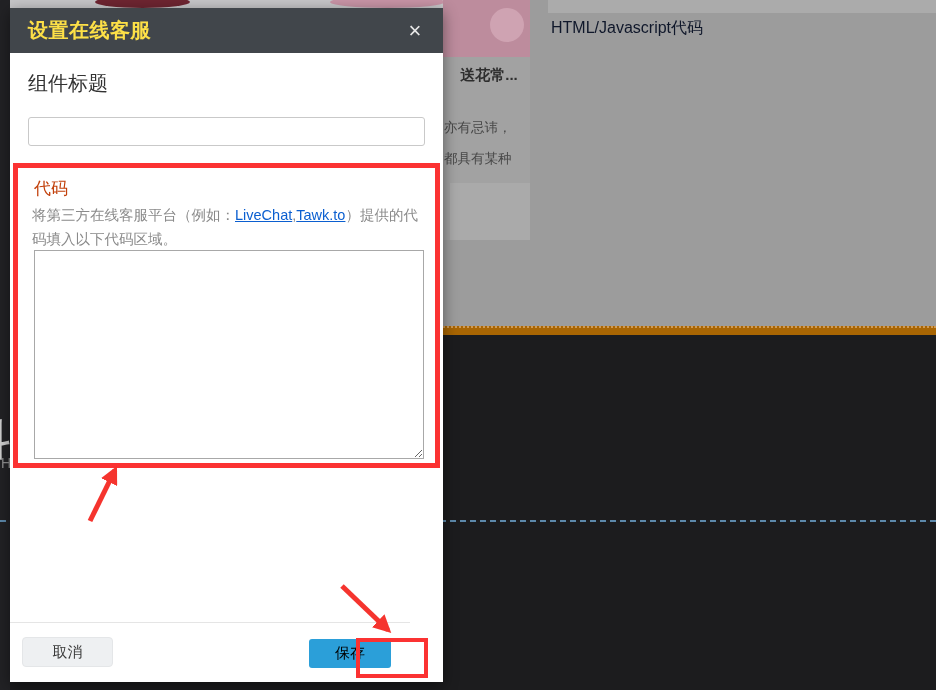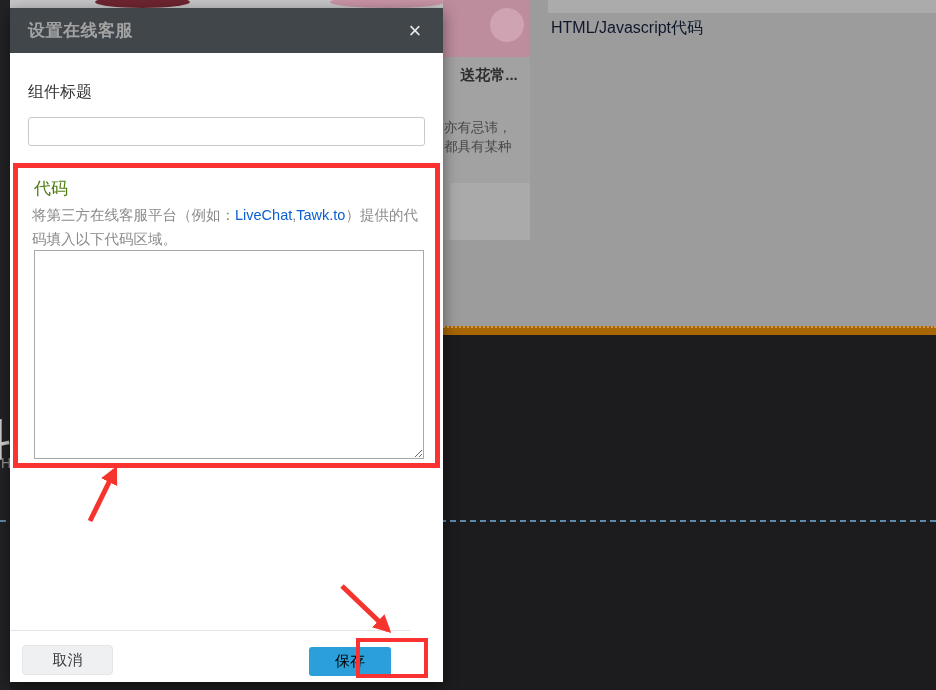--- a/index.html
+++ b/index.html
@@ -10,55 +10,55 @@
   
   .top-sliver { position:absolute; left:10px; top:0; width:433px; height:8px; background:#c6c6c8; overflow:hidden; }
   .blob-red   { position:absolute; left:85px; top:-4px; width:95px; height:12px; border-radius:50%; background:#6e2531; }
   .blob-pink  { position:absolute; left:320px; top:-4px; width:115px; height:12px; border-radius:50%; background:#c894a6; }
 
   .bg-card { position:absolute; left:443px; top:0; width:87px; height:240px; background:#a2a2a2; overflow:hidden; }
   .card-img { position:absolute; left:0; top:0; width:87px; height:57px; background:#bd8c9d; }
   .card-img::after { content:""; position:absolute; right:6px; top:8px; width:34px; height:34px; border-radius:50%; background:#cfa3b2; }
   .card-title { position:absolute; left:1px; top:66px; width:90px; font-size:15px; font-weight:bold; color:#2e2e2e; white-space:nowrap;text-align:center; }
   .card-line1 { position:absolute; left:1px; top:119px; font-size:13.5px; color:#484848; white-space:nowrap; }
-  .card-line2 { position:absolute; left:1px; top:138px; font-size:13.5px; color:#484848; white-space:nowrap; }
+  .card-line2 { position:absolute; left:1px; top:150px; font-size:13.5px; color:#484848; white-space:nowrap; }
   .card-block { position:absolute; left:7px; top:183px; width:80px; height:57px; background:#aaaaaa; }
 
   .bg-strip-light { position:absolute; left:548px; top:0; width:388px; height:13px; background:#ababab; }
   .bg-widget-label { position:absolute; left:551px; top:18px; font-size:16px; color:#0f172a; }
 
   .orange-stripe { position:absolute; left:0; top:326px; width:936px; height:9px; background:#a86503; border-top:2px dotted #cf9a55; }
 
   .footer-dark { position:absolute; left:0; top:335px; width:936px; height:355px; background:#1c1c1e; }
 
   .dashed-blue { position:absolute; left:0; top:520px; width:936px; height:0; border-top:2px dashed #5d89ab; z-index:3; }
 
   .left-strip { position:absolute; left:0; top:0; width:10px; height:690px; background:#222225; overflow:hidden; z-index:2; }
   .logo-frag { position:absolute; left:-32px; top:412px; font-size:42px; font-weight:bold; color:#cfcfcf; }
   .tagline-frag { position:absolute; left:1px; top:455px; font-size:14px; color:#909090; }
 
   
   .modal { position:absolute; left:10px; top:8px; width:433px; height:674px; background:#ffffff; z-index:10; box-shadow:0 4px 14px rgba(0,0,0,.45); }
   .modal-header { position:absolute; left:0; top:0; width:433px; height:45px; background:#41464b; display:flex; align-items:center; }
-  .modal-title { margin-left:18px; font-size:17px; font-weight:bold; color:#a3a3a3; letter-spacing:.5px; }
+  .modal-title { margin-left:18px; font-size:20px; font-weight:bold; color:#fde047; letter-spacing:.5px; }
   .modal-close { position:absolute; right:14px; top:9px; width:28px; height:28px; background:none; border:none; color:#e9e9e9; font-size:22px; line-height:26px; cursor:pointer; }
 
-  .field-label { position:absolute; left:18px; top:74px; font-size:16px; color:#333333; }
+  .field-label { position:absolute; left:18px; top:62px; font-size:20px; color:#333333; }
   .field-input { position:absolute; left:18px; top:109px; width:397px; height:29px; border:1px solid #c9c9c9; border-radius:3px; font-size:14px; padding:0 8px; color:#333; outline:none; }
 
   .code-box { position:absolute; left:3px; top:155px; width:427px; height:305px; border:5px solid #fb3232; }
-  .code-label { position:absolute; left:16px; top:9px; font-size:17px; color:#4d7c0f; }
+  .code-label { position:absolute; left:16px; top:9px; font-size:17px; color:#c2410c; }
   .code-desc { position:absolute; left:14px; top:35px; width:394px; font-size:14.5px; line-height:24px; color:#8a8a8a; }
-  .code-desc a { color:#0b5fd0; cursor:pointer; }
+  .code-desc a { color:#0b5fd0; text-decoration:underline; cursor:pointer; }
   .code-textarea { position:absolute; left:16px; top:82px; width:390px; height:209px; border:1px solid #a8a8a8; resize:both; font-size:13px; font-family:"Liberation Sans","DejaVu Sans",sans-serif; padding:6px; outline:none; }
 
   .hint-arrow1 { position:absolute; left:55px; top:445px; z-index:12; }
   .hint-text { position:absolute; left:53px; top:507px; font-size:19px; color:#fb2b2b; letter-spacing:1px; white-space:nowrap; z-index:12; }
 
-  .modal-footer { position:absolute; left:0; bottom:0; width:400px; height:52px; border-top:1px solid #e5e5e5; }
+  .modal-footer { position:absolute; left:0; bottom:8px; width:400px; height:52px; border-top:1px solid #e5e5e5; }
   .btn-cancel { position:absolute; left:12px; top:14px; width:91px; height:30px; background:#eef0f2; border:1px solid #e4e6e8; border-radius:4px; font-size:15px; color:#3a3a3a; cursor:pointer; font-family:inherit; }
   .btn-save { position:absolute; right:19px; top:16px; width:82px; height:29px; background:#2b9fd9; border:none; border-radius:3px; font-size:15px; color:#000000; cursor:pointer; font-family:inherit; }
   .save-highlight { position:absolute; left:346px; top:630px; width:72px; height:40px; border:4px solid #fb3232; z-index:13; pointer-events:none; }
   .hint-arrow2 { position:absolute; left:318px; top:568px; z-index:13; }
 </style>
 </head>
 <body>
 
 <div class="stage">
 

